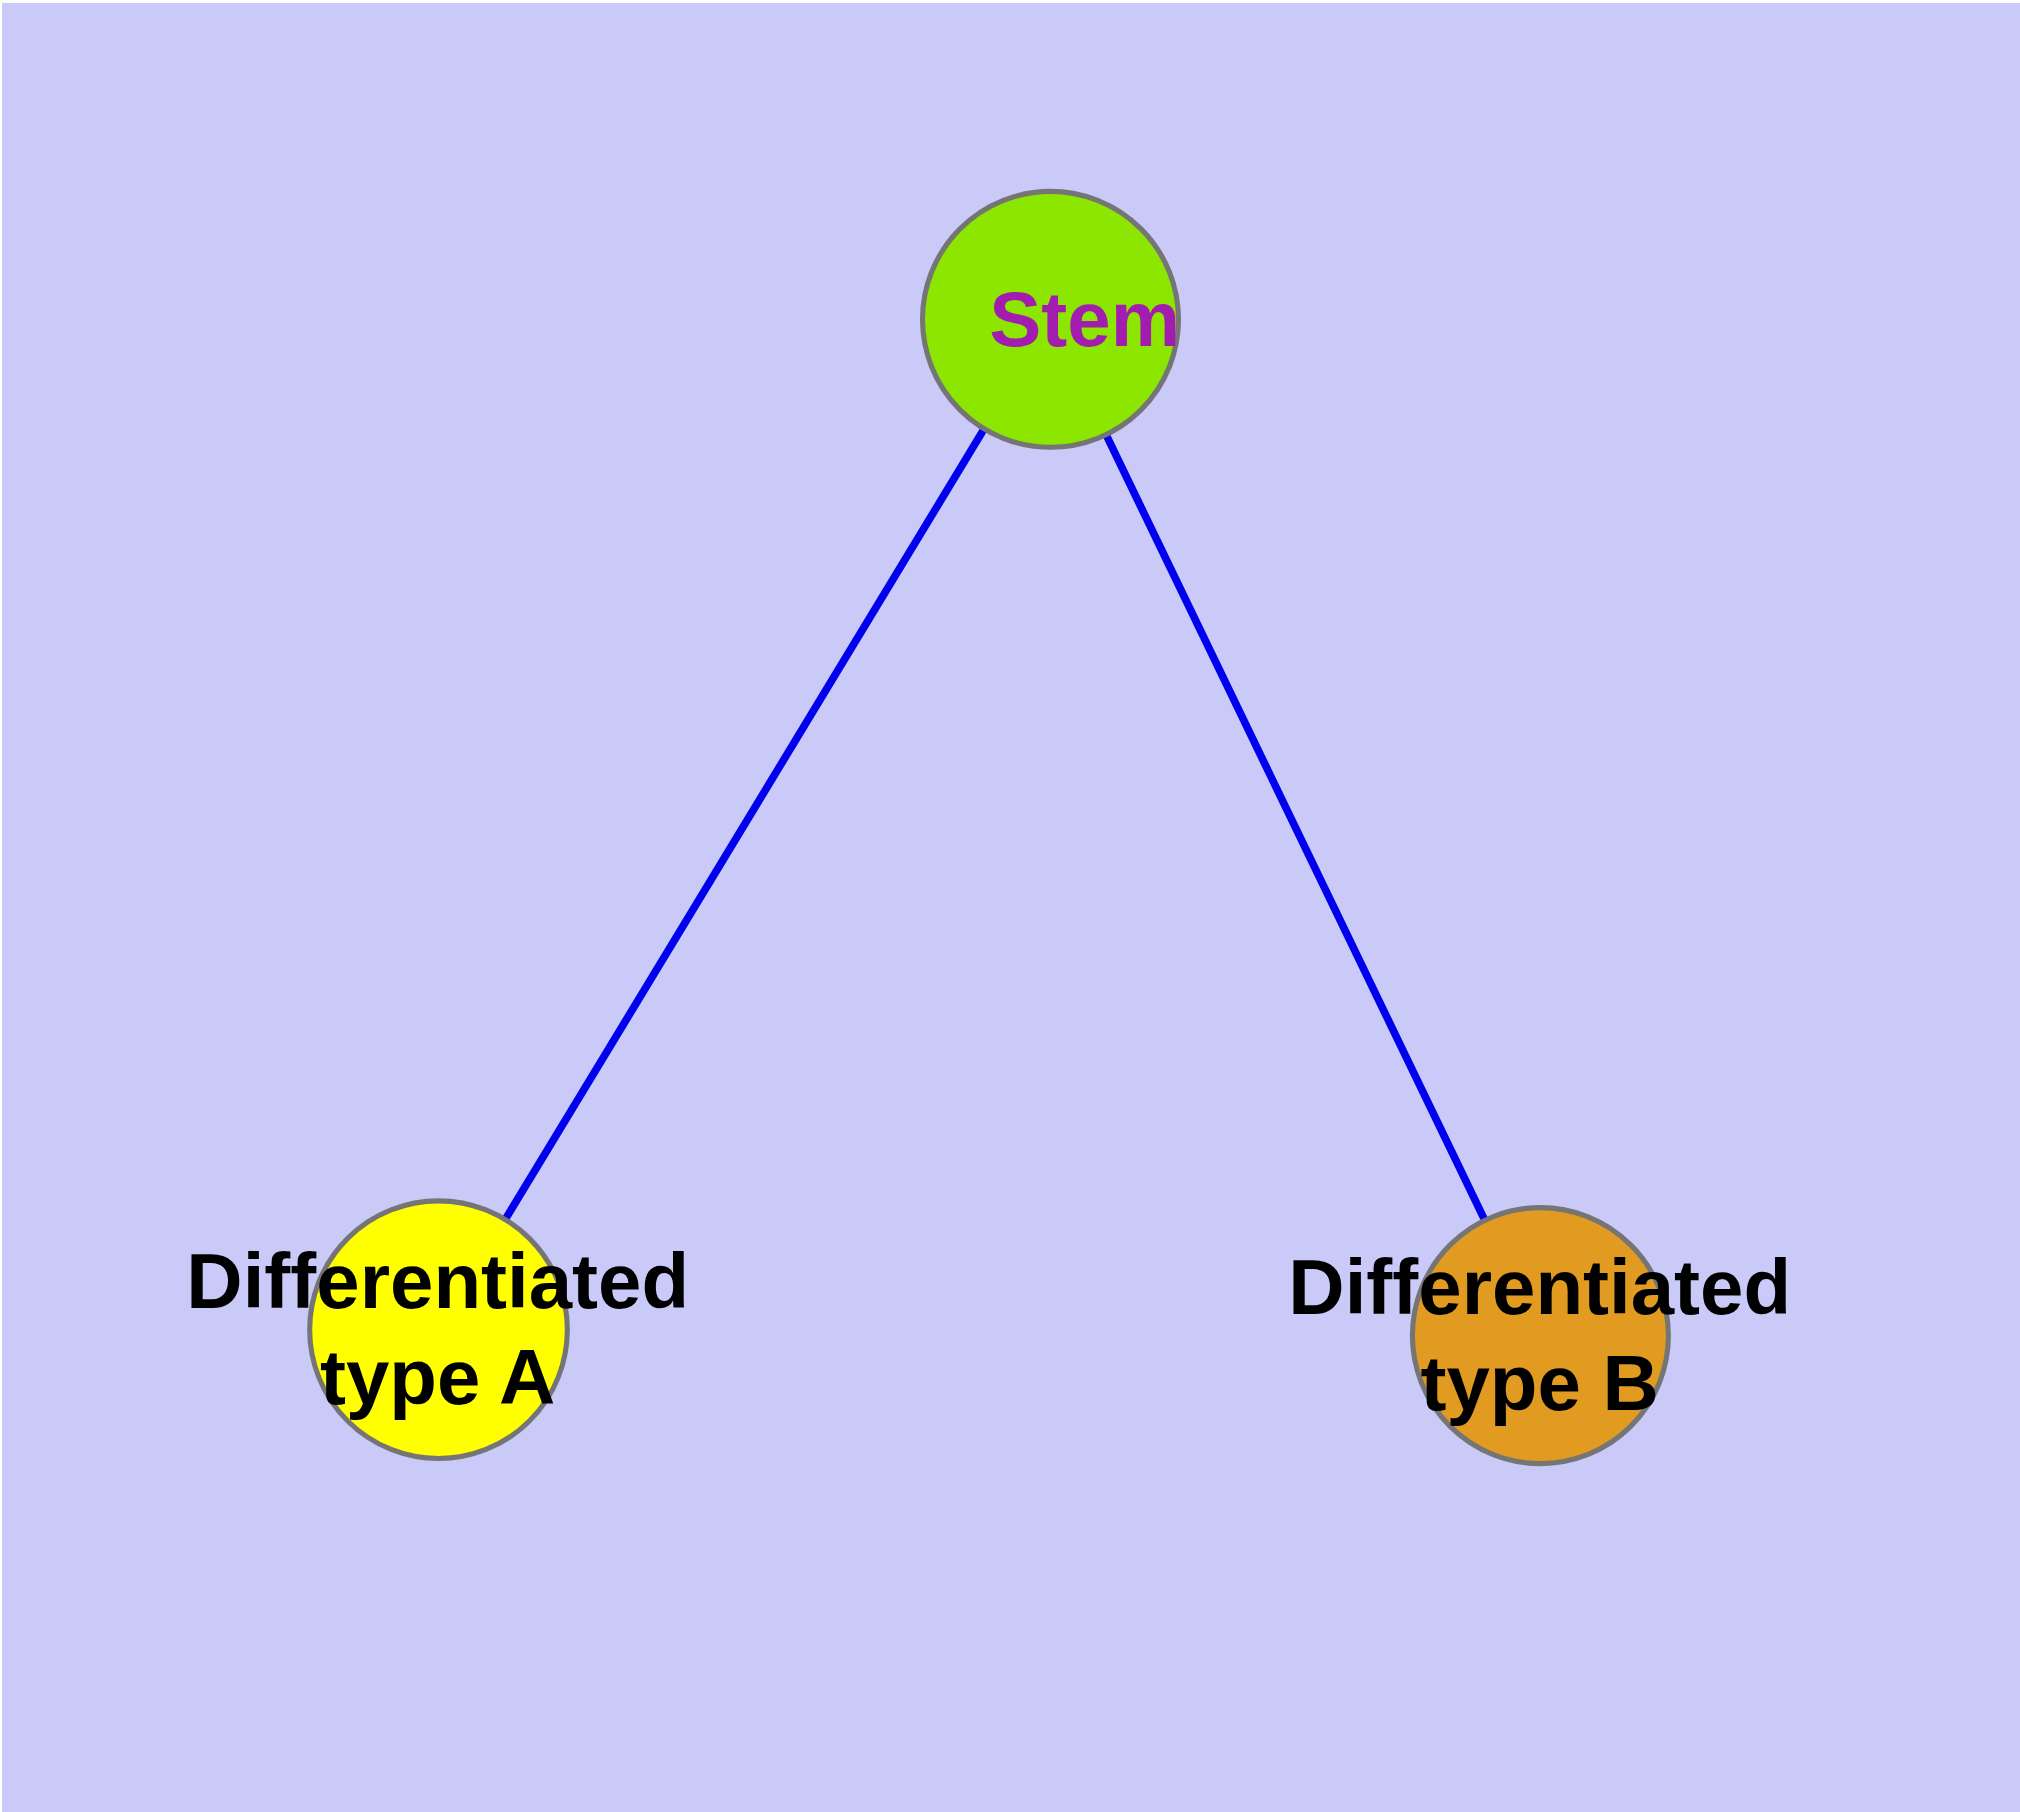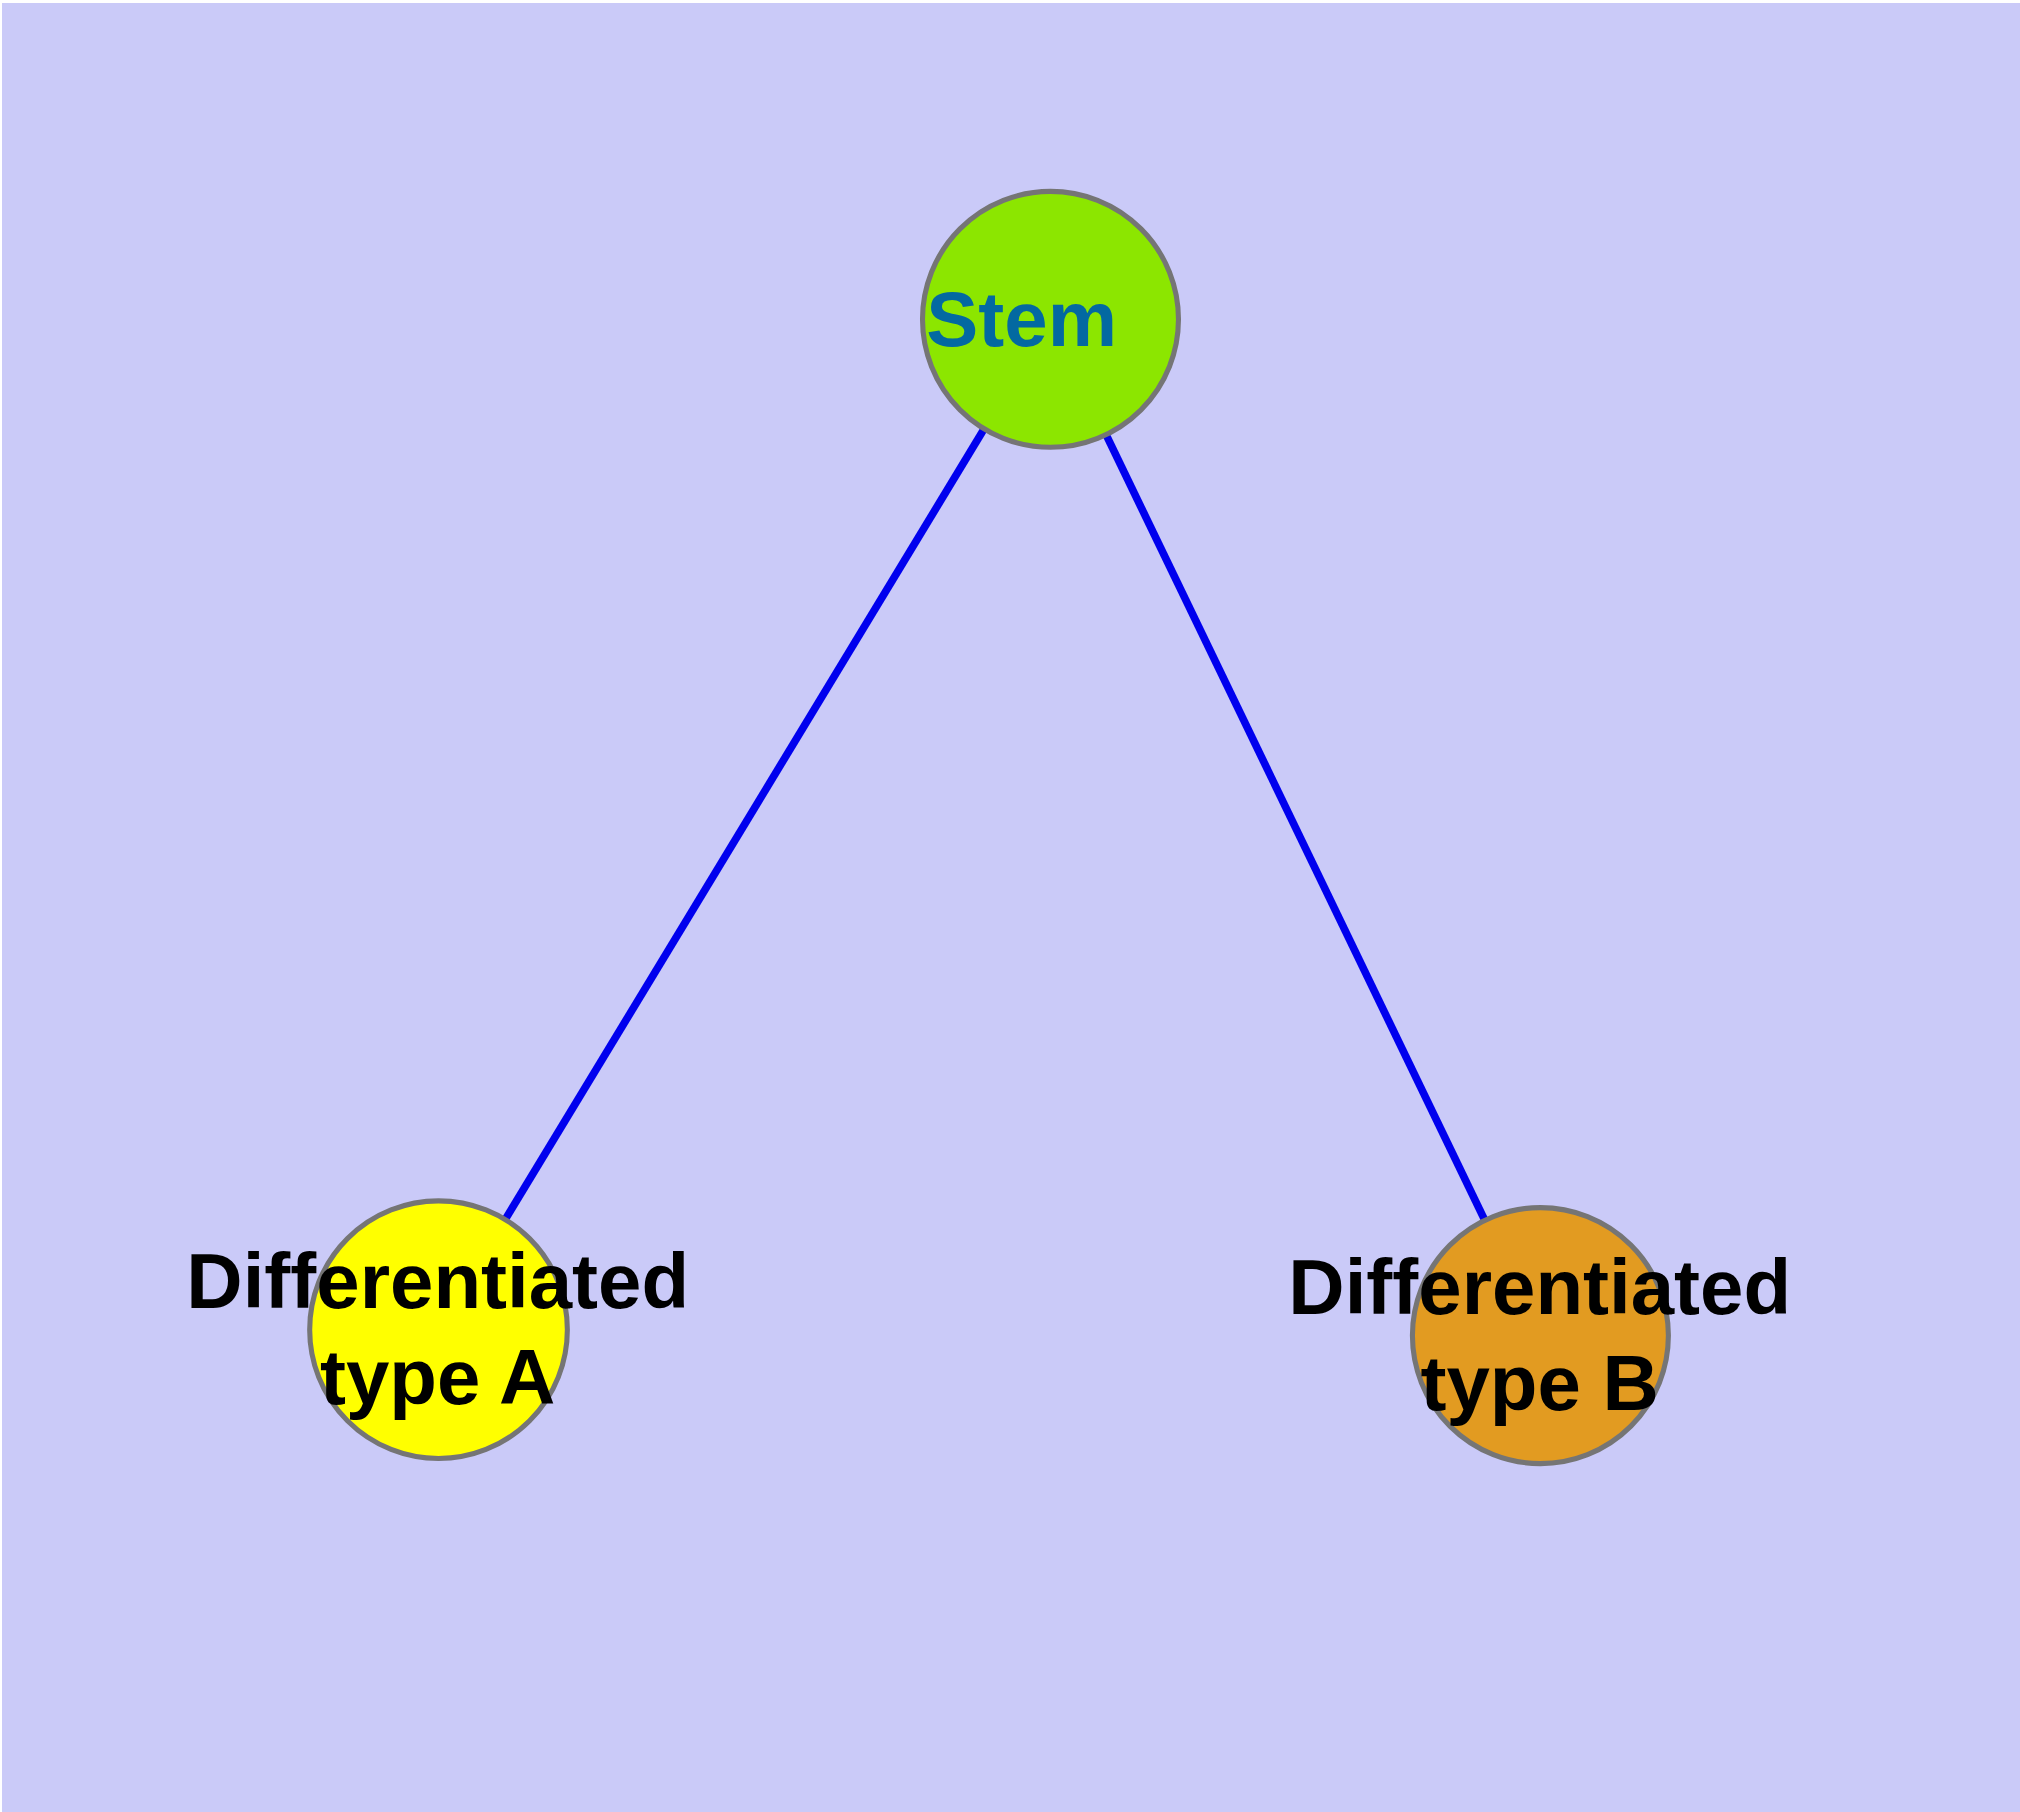--- a/index.html
+++ b/index.html
@@ -46,20 +46,20 @@
 
 <div class="diagram" id="diagram" style="background: rgb(202, 202, 248);">
   <svg class="edge-layer" id="edge-layer" viewBox="0 0 2382 2135" xmlns="http://www.w3.org/2000/svg">
       <line x1="1237" y1="373" x2="515" y2="1565" stroke="#0000ee" stroke-width="9"></line>
       <line x1="1237" y1="373" x2="1815" y2="1572" stroke="#0000ee" stroke-width="9"></line>
       <circle cx="1237" cy="373" r="151" fill="#8ce600" stroke="#757575" stroke-width="6"></circle>
       <circle cx="515" cy="1565" r="152" fill="#ffff00" stroke="#757575" stroke-width="6"></circle>
       <circle cx="1815" cy="1572" r="151" fill="#e29b21" stroke="#757575" stroke-width="6"></circle>
     </svg>
   <div id="label-layer">
-      <div class="node-label" style="left: 1020px; top: 316px; color: #0369a1;">Stem</div>
+      <div class="node-label" style="left: 1083px; top: 316px; color: #a21caf;">Stem</div>
       <div class="node-label" style="left: 436px; top: 1326px; color: rgb(0, 0, 0);">Differentiated
 type A</div>
       <div class="node-label" style="left: 1538px; top: 1332px; color: rgb(0, 0, 0);">Differentiated
 type B</div>
     </div>
 </div>
 
 
 </body></html>

